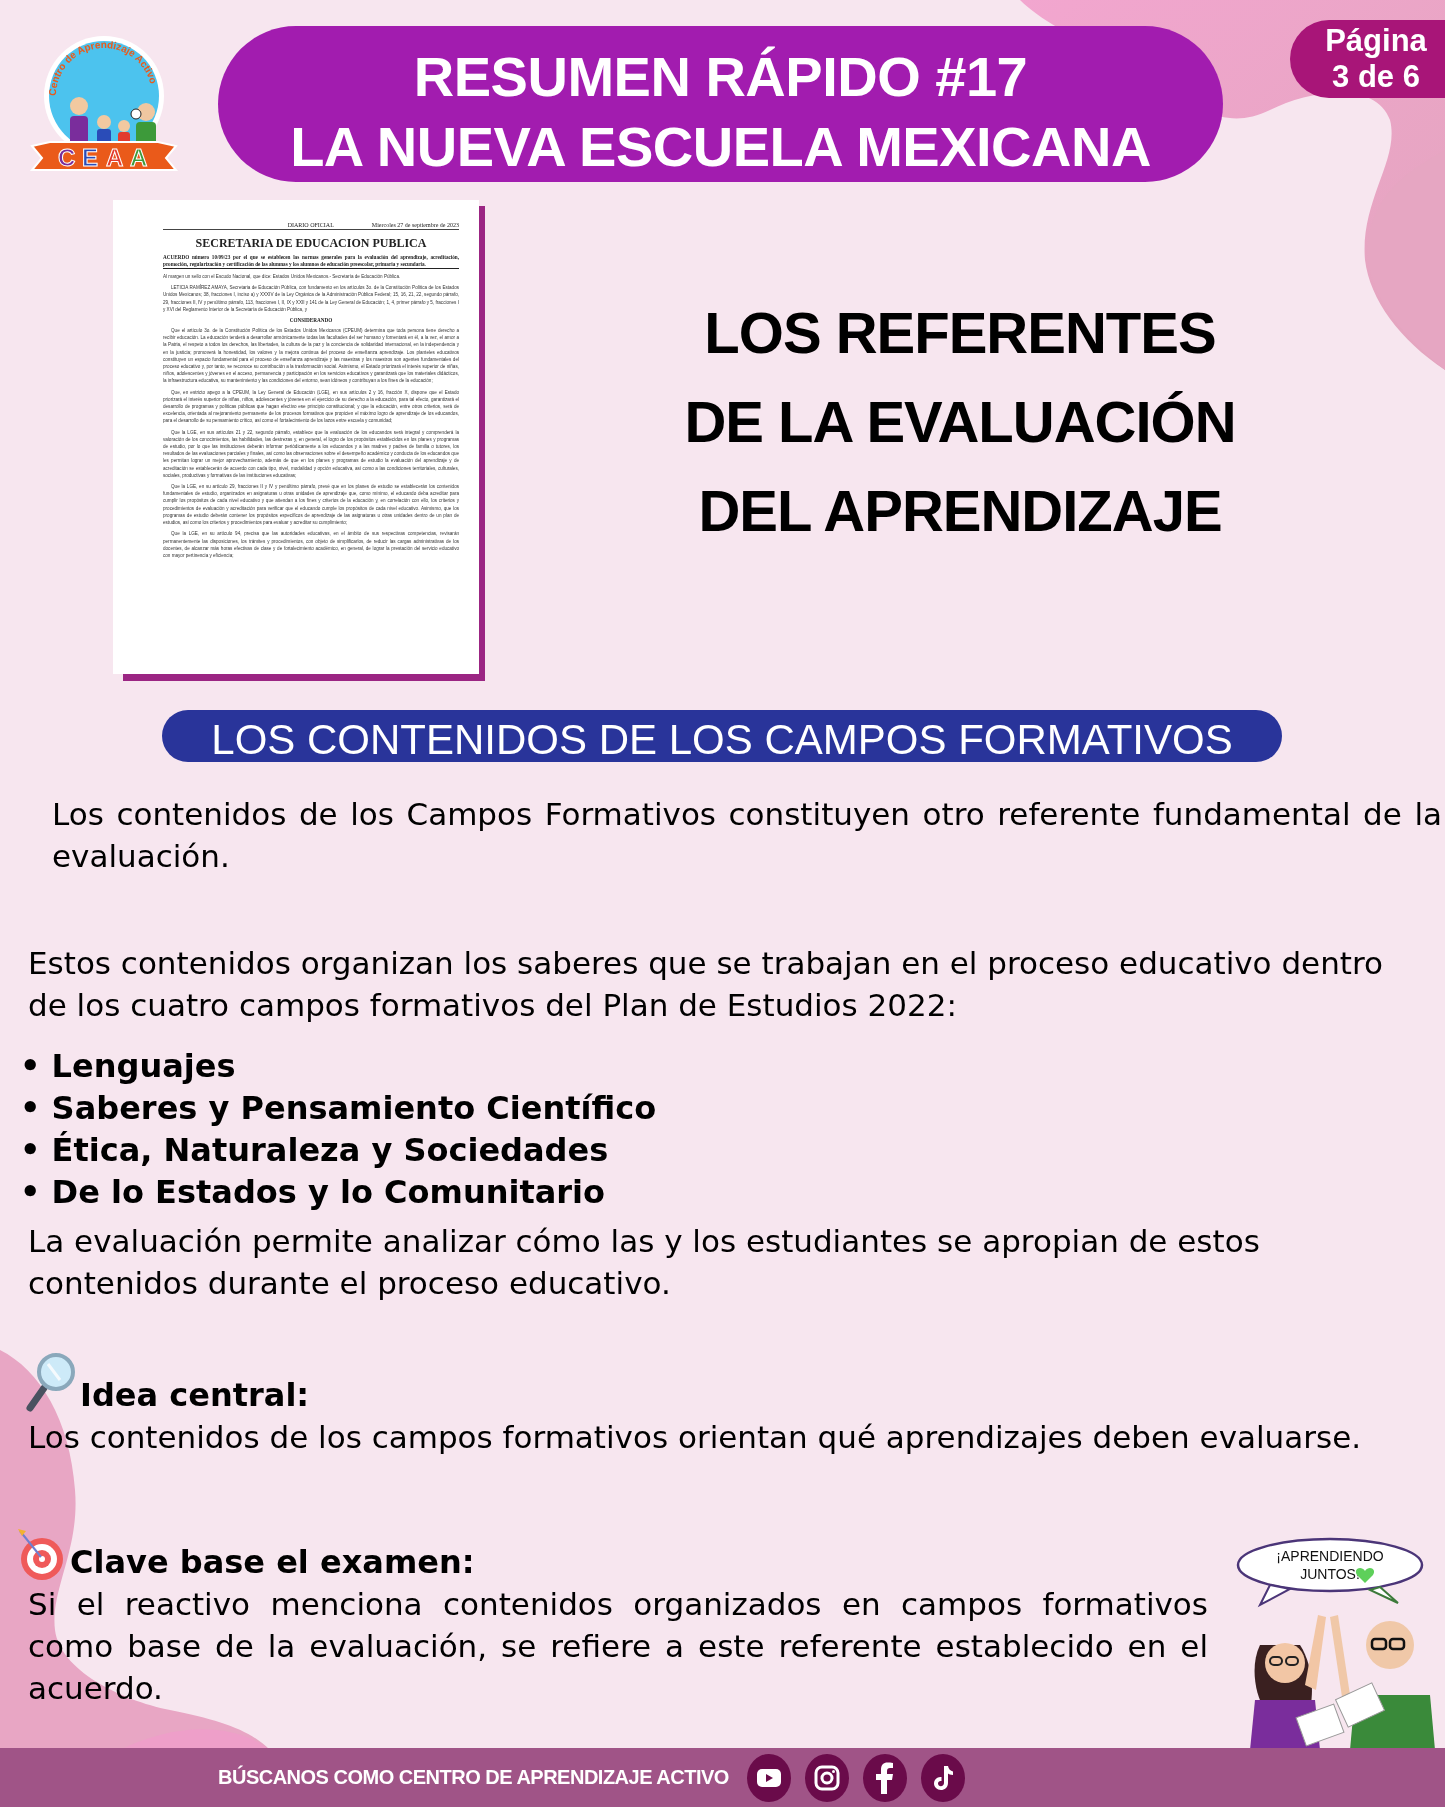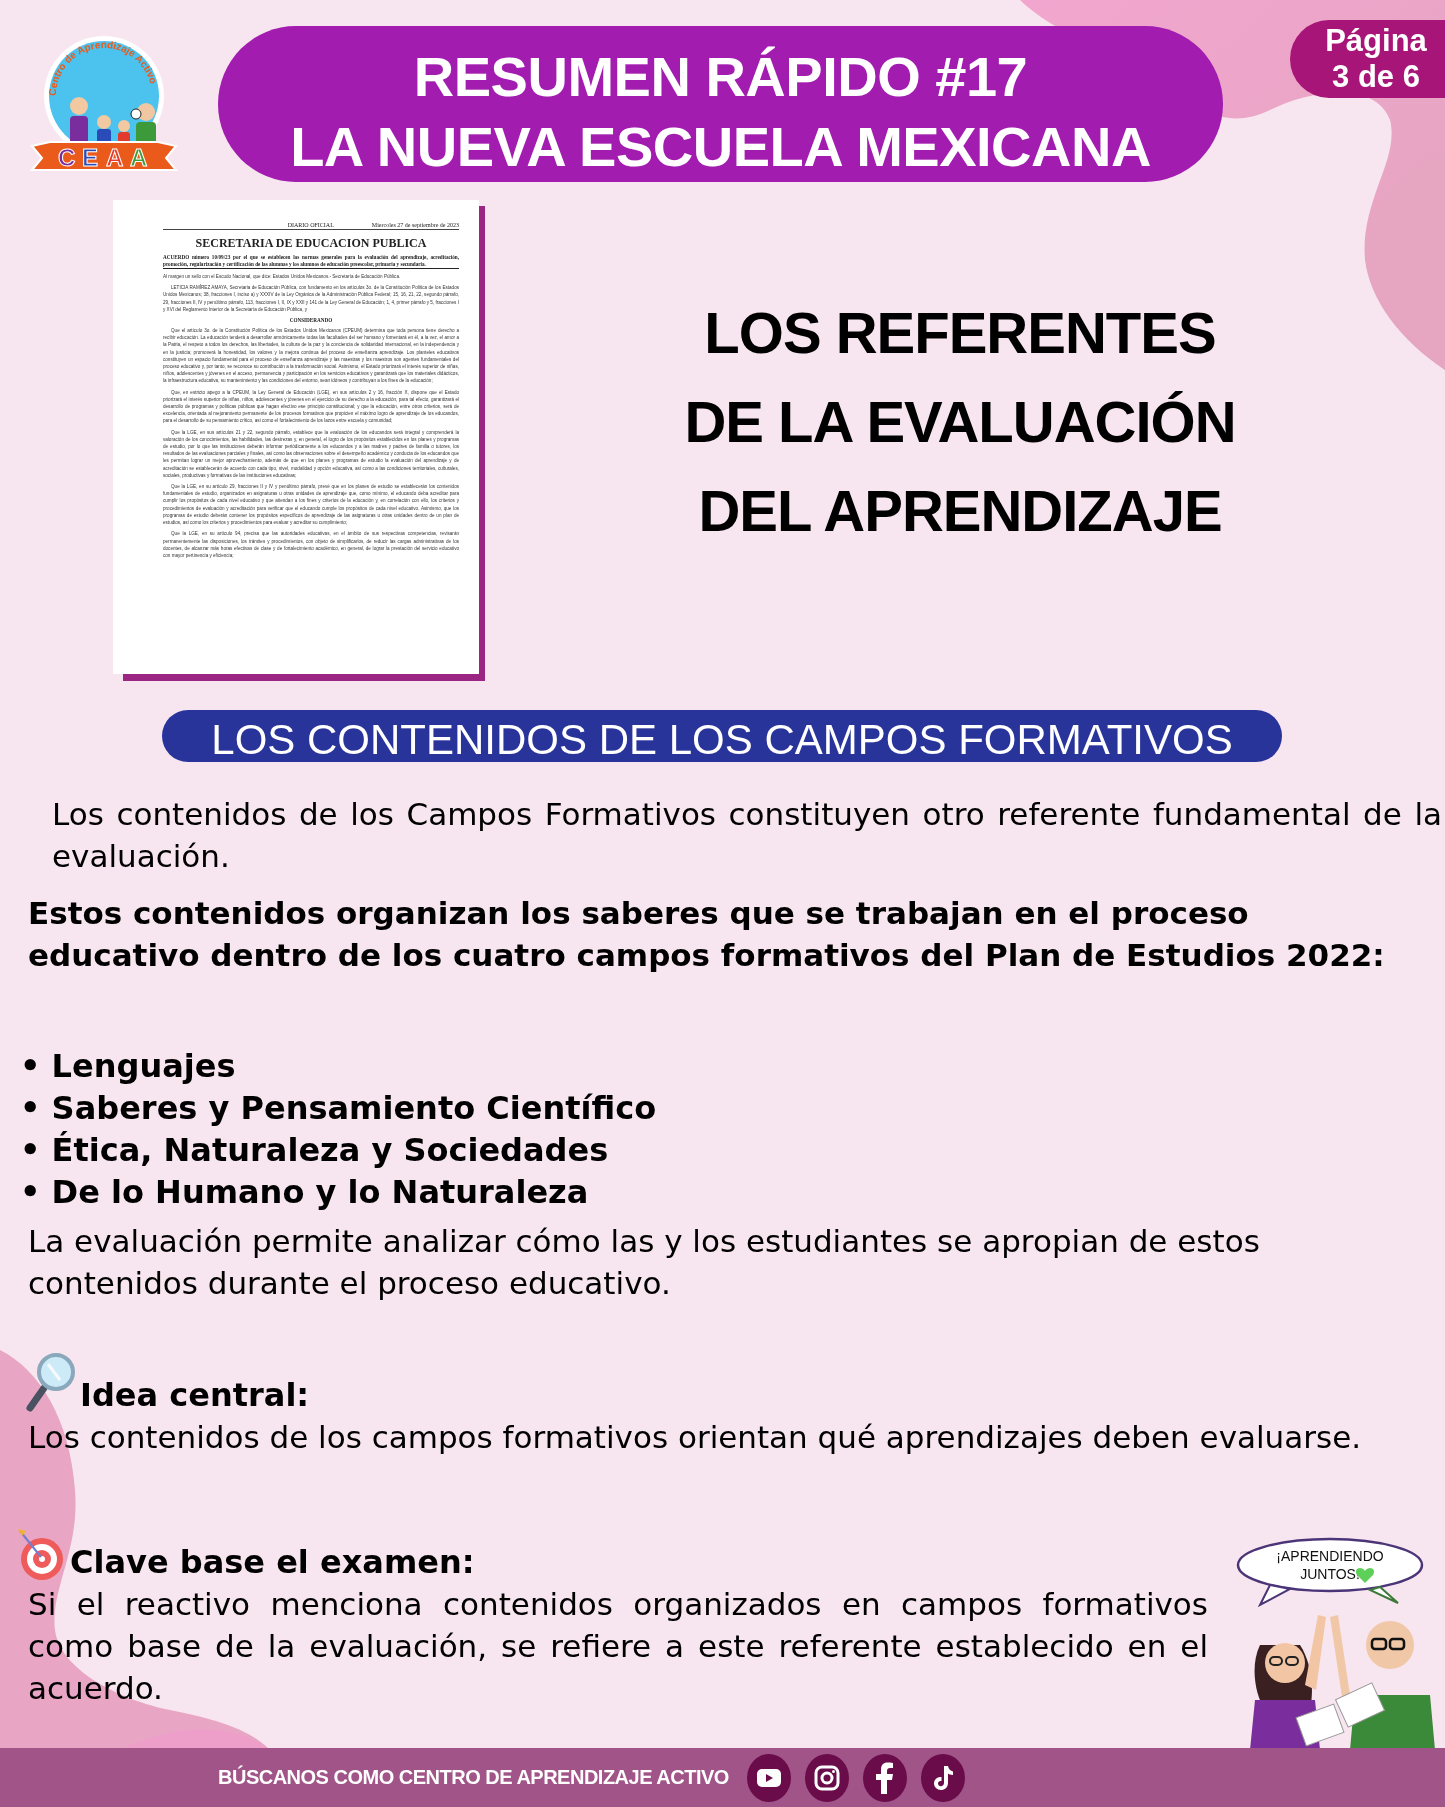--- a/index.html
+++ b/index.html
@@ -137,27 +137,27 @@
 
 <div class="main-title">
   <div>LOS REFERENTES</div>
   <div>DE LA EVALUACIÓN</div>
   <div>DEL APRENDIZAJE</div>
 </div>
 
 <div class="section-pill">LOS CONTENIDOS DE LOS CAMPOS FORMATIVOS</div>
 
 <div class="content just" style="top:793px;margin-left:24px;">Los contenidos de los Campos Formativos constituyen otro referente fundamental de la evaluación.</div>
-<div class="content" style="top:892px;font-weight:bold;">Estos contenidos organizan los saberes que se trabajan en el proceso educativo dentro de los cuatro campos formativos del Plan de Estudios 2022:</div>
+<div class="content" style="top:942px;">Estos contenidos organizan los saberes que se trabajan en el proceso educativo dentro de los cuatro campos formativos del Plan de Estudios 2022:</div>
 
 <div class="bullets">
   <div>Lenguajes</div>
   <div>Saberes y Pensamiento Científico</div>
   <div>Ética, Naturaleza y Sociedades</div>
-  <div>De lo Humano y lo Naturaleza</div>
+  <div>De lo Estados y lo Comunitario</div>
 </div>
 
 <div class="content" style="top:1220px;">La evaluación permite analizar cómo las y los estudiantes se apropian de estos contenidos durante el proceso educativo.</div>
 
 <div class="content" style="top:1350px;">
   <div class="note-head">
     <svg width="58" height="66" viewBox="0 0 58 66" style="margin-left:-8px;margin-right:2px;">
       <line x1="10" y1="58" x2="24" y2="38" stroke="#4a5160" stroke-width="7" stroke-linecap="round"></line>
       <circle cx="36" cy="22" r="17" fill="#cdeaf8" stroke="#8aa8bb" stroke-width="4"></circle>
       <path d="M28 14 L40 30" stroke="#fff" stroke-width="3" opacity="0.8"></path>

